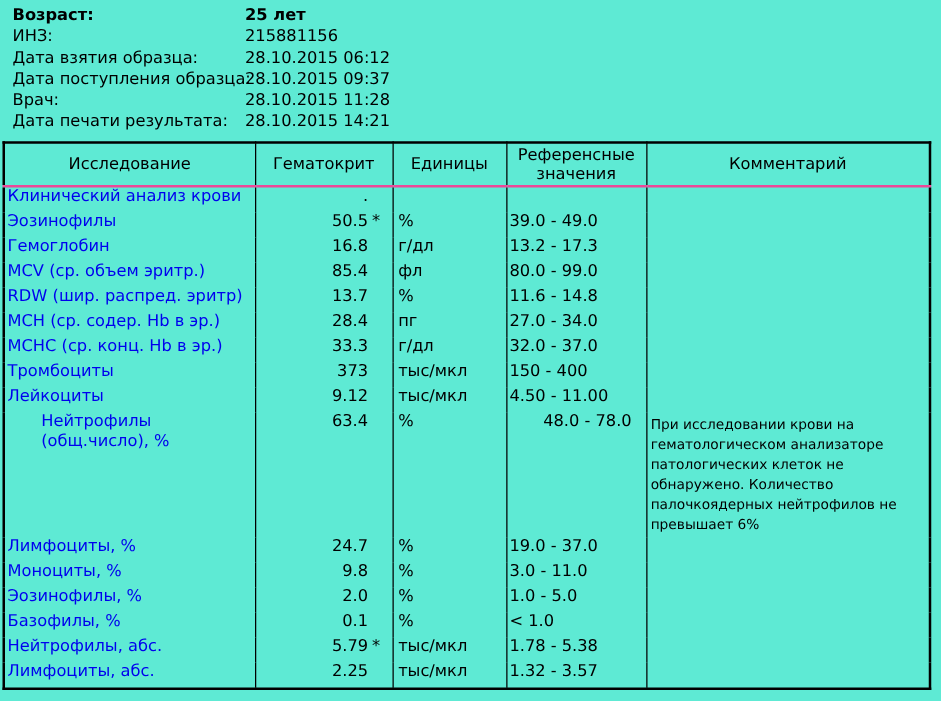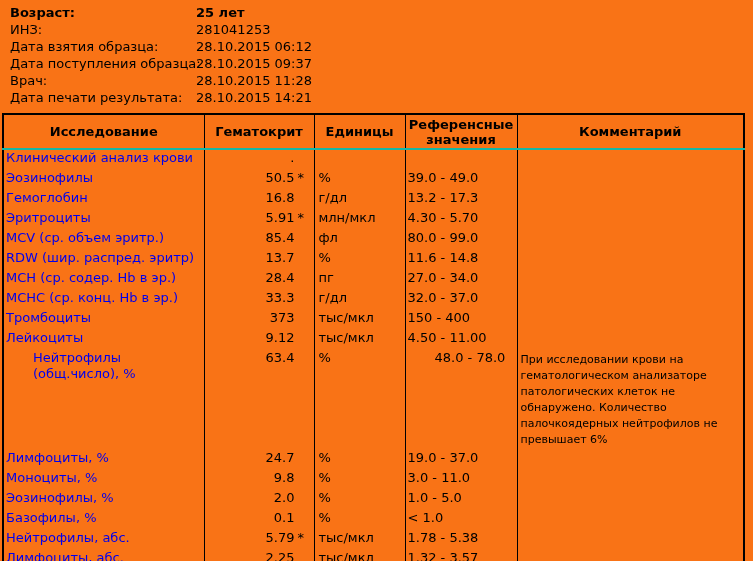--- a/index.html
+++ b/index.html
@@ -1,34 +1,34 @@
 <!DOCTYPE html>
 <html><head>
 <meta charset="utf-8">
 <style>
   html,body { margin:0; padding:0; background:#fff; }
   .page {
     position:relative; width:753px; height:561px; box-sizing:border-box;
-    background:#f97316; overflow:hidden;
+    background:#5eead4; overflow:hidden;
     font-family:"DejaVu Sans","Liberation Sans",sans-serif;
     font-size:13px; color:#000; padding-top:4px;
   }
   
   .info { margin-left:10px; }
   .info-row { height:17px; line-height:17px; white-space:nowrap; }
   .info-label { display:inline-block; width:186px; vertical-align:top; }
   .info-row.bold { font-weight:bold; }
   
   table.results {
     margin:7px 0 0 2px; width:741px; table-layout:fixed;
     border-collapse:collapse; border:2px solid #000;
   }
   .results th {
-    border-left:1px solid #000; border-bottom:2px solid #14b8a6;
-    height:33px; padding:0 2px; font-weight:bold; font-size:13px;
+    border-left:1px solid #000; border-bottom:2px solid #ec4899;
+    height:33px; padding:0 2px; font-weight:normal; font-size:13px;
     text-align:center; vertical-align:middle; line-height:15px;
   }
   .results td {
     border-left:1px solid #000; padding:0 2px; height:16px;
     line-height:16px; vertical-align:top; overflow:hidden;
   }
   .results th:first-child, .results td:first-child { border-left:none; }
   .test-name-cell { color:#0000EE; }
   .result-cell { padding:0 !important; }
   .rwrap { display:flex; }
@@ -42,21 +42,21 @@
 </head>
 <body>
 
 <div class="page">
 
   <div class="info" id="info">
       <div class="info-row bold">
     <span class="info-label">Возраст:</span><span class="info-value">25 лет</span>
   </div>
       <div class="info-row">
-    <span class="info-label">ИНЗ:</span><span class="info-value">281041253</span>
+    <span class="info-label">ИНЗ:</span><span class="info-value">215881156</span>
   </div>
       <div class="info-row">
     <span class="info-label">Дата взятия образца:</span><span class="info-value">28.10.2015 06:12</span>
   </div>
       <div class="info-row">
     <span class="info-label">Дата поступления образца:</span><span class="info-value">28.10.2015 09:37</span>
   </div>
       <div class="info-row">
     <span class="info-label">Врач:</span><span class="info-value">28.10.2015 11:28</span>
   </div>
@@ -113,32 +113,20 @@
       <div class="rwrap">
         <span class="rval">16.8</span>
         <span class="rflag"></span>
       </div>
     </td>
     <td class="units-cell">г/дл</td>
     <td class="ref-cell">13.2 - 17.3</td>
     <td class="comment-cell"></td>
   </tr>
         <tr>
-    <td class="test-name-cell">Эритроциты</td>
-    <td class="result-cell">
-      <div class="rwrap">
-        <span class="rval">5.91</span>
-        <span class="rflag">*</span>
-      </div>
-    </td>
-    <td class="units-cell">млн/мкл</td>
-    <td class="ref-cell">4.30 - 5.70</td>
-    <td class="comment-cell"></td>
-  </tr>
-        <tr>
     <td class="test-name-cell">MCV (ср. объем эритр.)</td>
     <td class="result-cell">
       <div class="rwrap">
         <span class="rval">85.4</span>
         <span class="rflag"></span>
       </div>
     </td>
     <td class="units-cell">фл</td>
     <td class="ref-cell">80.0 - 99.0</td>
     <td class="comment-cell"></td>

